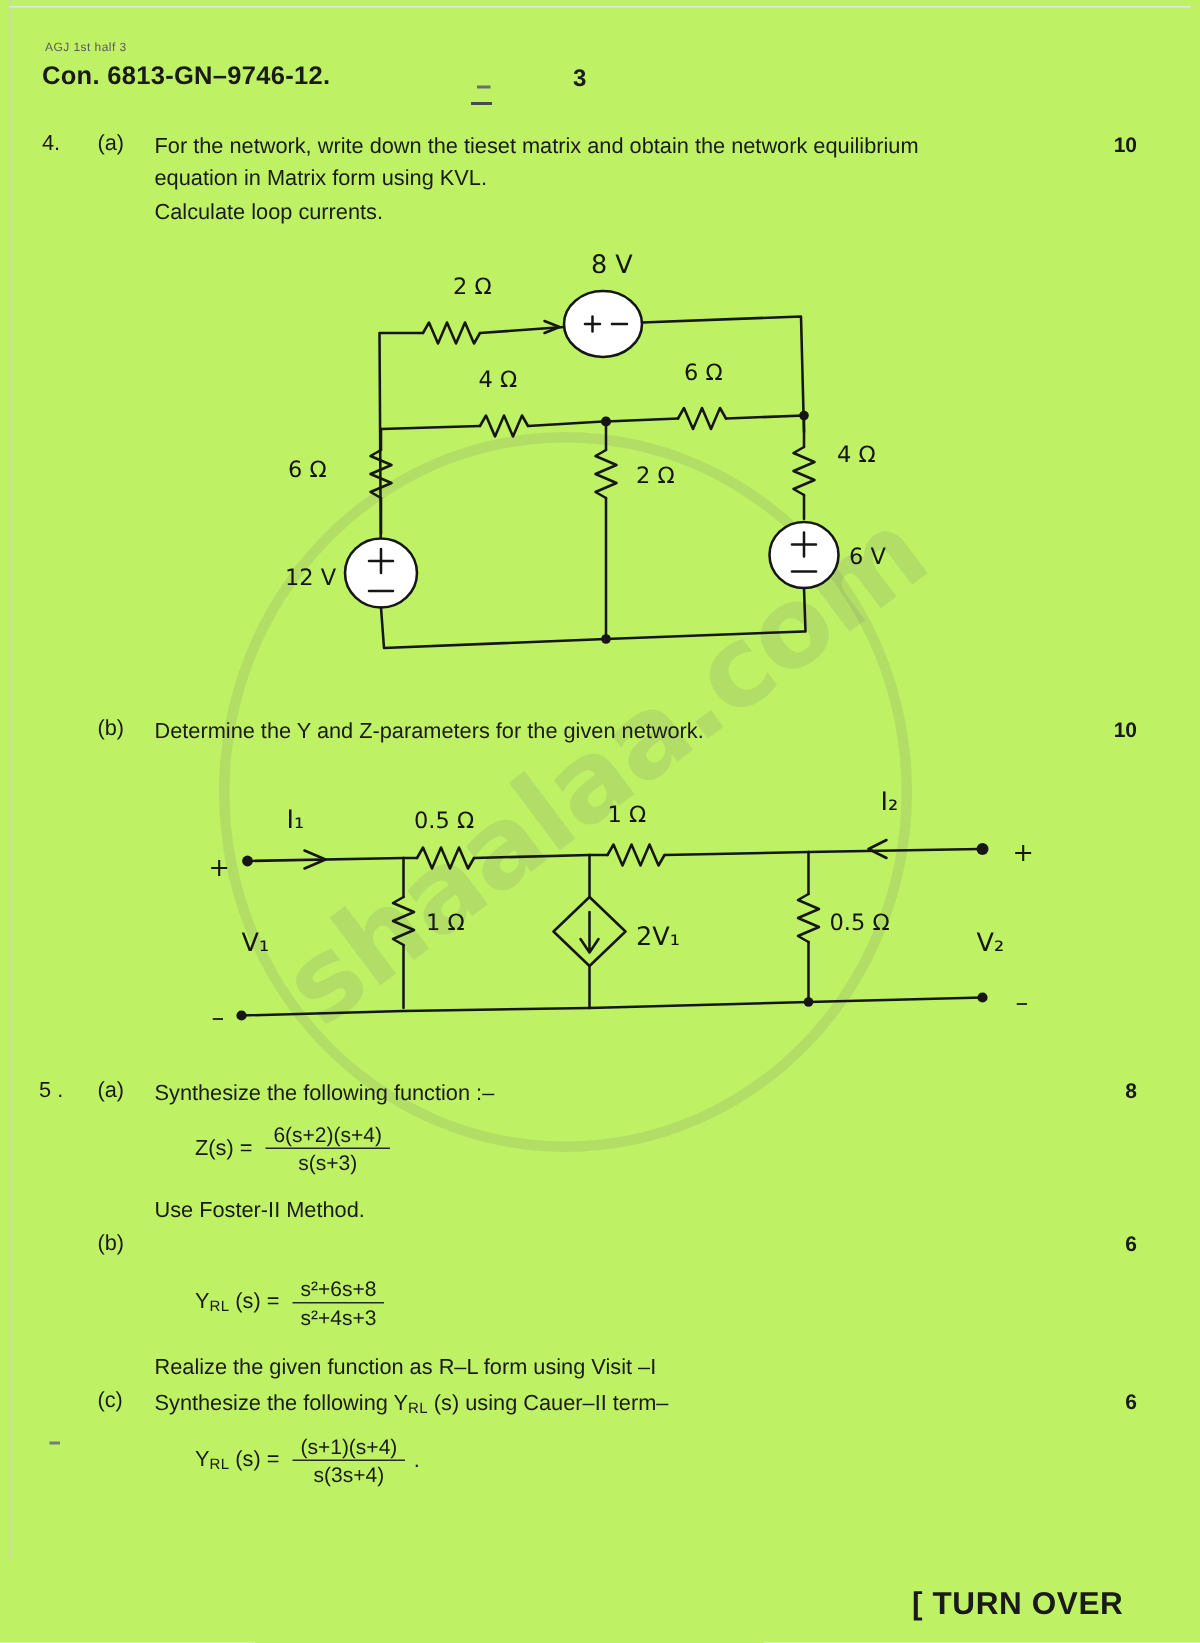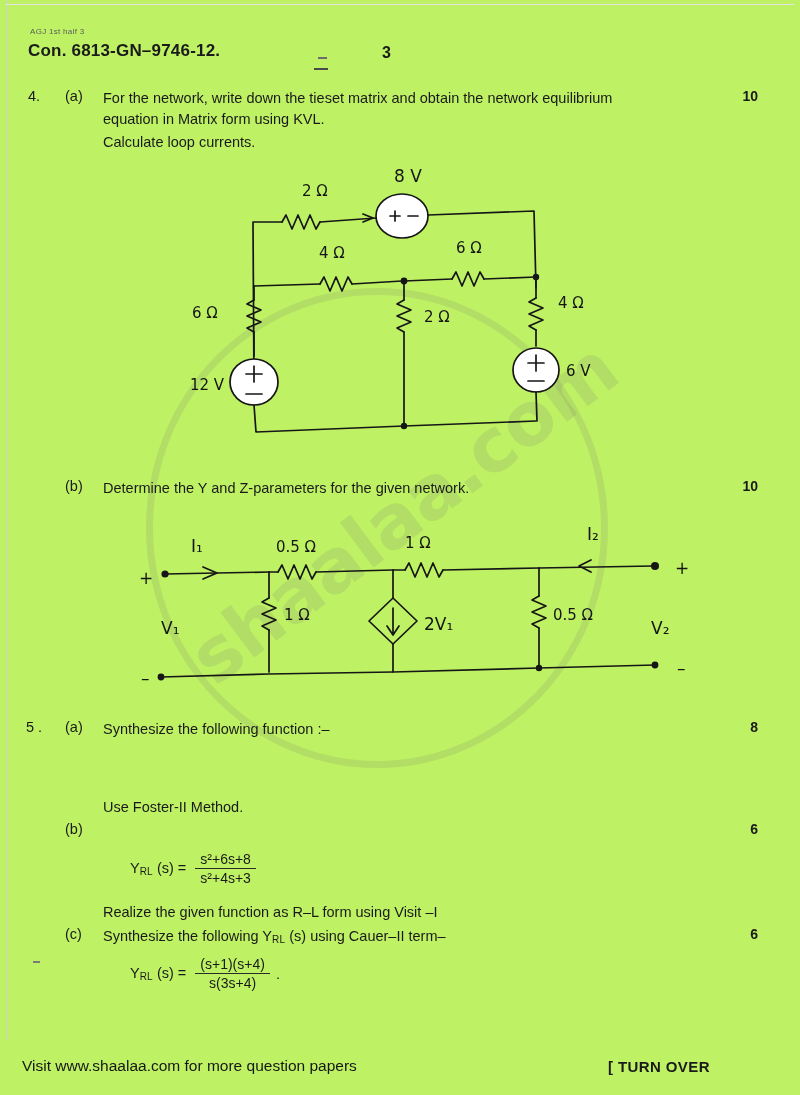--- a/index.html
+++ b/index.html
@@ -52,21 +52,21 @@
   .circuit svg{display:block;overflow:visible;}
   .hand{font-family:"DejaVu Sans", sans-serif;font-size:15px;fill:#151515;}
   .hand.big{font-size:17px;}
   .wire{stroke:#161616;stroke-width:1.7;fill:none;stroke-linecap:round;stroke-linejoin:round;}
   .comp{stroke:#161616;stroke-width:1.7;fill:none;stroke-linejoin:round;stroke-linecap:round;}
   .node{fill:#161616;}
   .srcfill{fill:#ffffff;stroke:#161616;stroke-width:1.7;}
 
   
   .foot-left{position:absolute;left:22px;top:1057px;font-size:15.5px;color:#161616;}
-  .foot-right{position:absolute;left:608px;top:1058px;font-size:15px;font-weight:bold;letter-spacing:.4px;}
+  .foot-right{position:absolute;left:608px;top:1058px;font-size:21px;font-weight:bold;letter-spacing:.4px;}
 </style>
 </head>
 <body>
 
 <div class="page">
 
   <div class="border-left"></div>
   <div class="border-top"></div>
 
   <div class="hdr-code">AGJ 1st half 3</div>
@@ -206,20 +206,28 @@
       <text class="hand big" x="512" y="122">V₂</text>
     </svg>
   </div>
 
   <div class="qnum" style="left:26px;top:719px;">5 .</div>
 
   <div class="qlabel" style="left:65px;top:719px;">(a)</div>
   <div class="qtext" style="left:103px;top:719px;width:600px;">Synthesize the following function :–</div>
   <div class="marks" style="top:719px;">8</div>
 
+  <div class="mathrow" style="left:130px;top:748px;">
+    <span class="lhs">Z(s) =</span>
+    <span class="frac">
+      <span class="num">6(s+2)(s+4)</span>
+      <span class="bar"></span>
+      <span class="den">s(s+3)</span>
+    </span>
+  </div>
 
   <div class="qtext" style="left:103px;top:797px;width:600px;">Use Foster-II Method.</div>
 
   <div class="qlabel" style="left:65px;top:821px;">(b)</div>
   <div class="marks" style="top:821px;">6</div>
 
   <div class="mathrow" style="left:130px;top:851px;">
     <span class="lhs"><span>Y</span><span class="sub">RL</span> <span>(s) =</span></span>
     <span class="frac">
       <span class="num">s²+6s+8</span>
@@ -237,16 +245,15 @@
   <div class="mathrow" style="left:130px;top:956px;">
     <span class="lhs"><span>Y</span><span class="sub">RL</span> <span>(s) =</span></span>
     <span class="frac">
       <span class="num">(s+1)(s+4)</span>
       <span class="bar"></span>
       <span class="den">s(3s+4)</span>
     </span>
     <span class="trail">.</span>
   </div>
 
-  <div class="foot-left">Visit www.shaalaa.com for more question papers</div>
   <div class="foot-right">[ TURN OVER</div>
 
 </div>
 
 </body></html>

